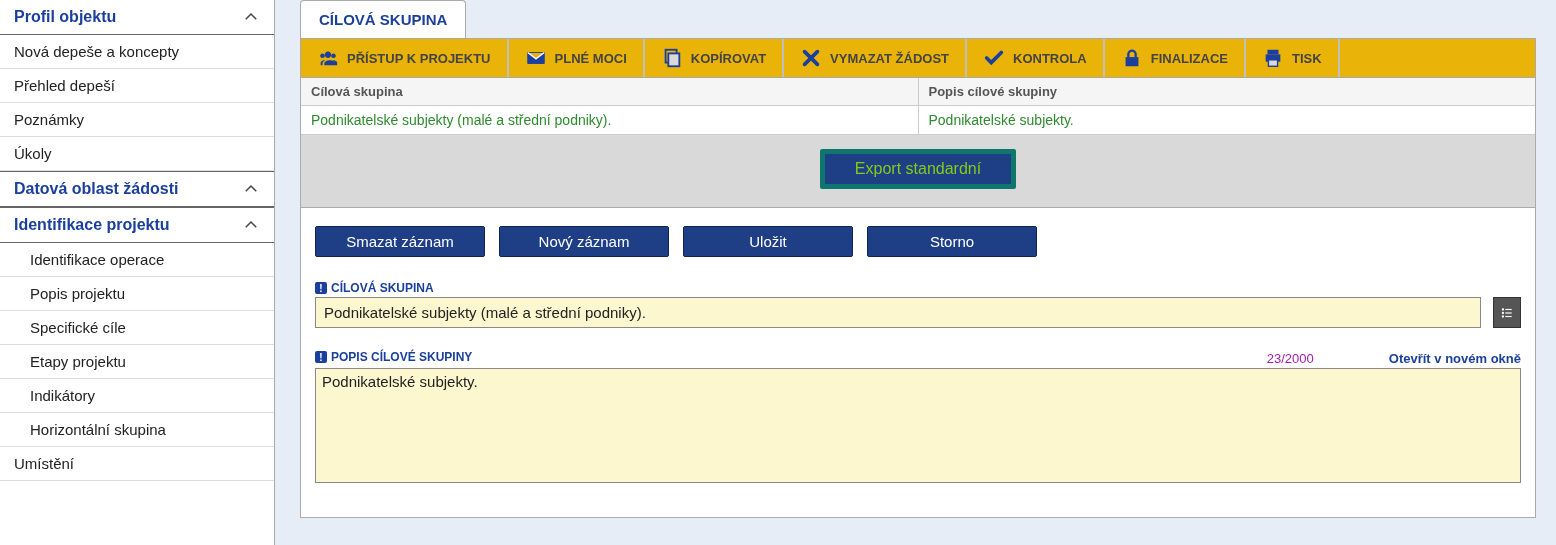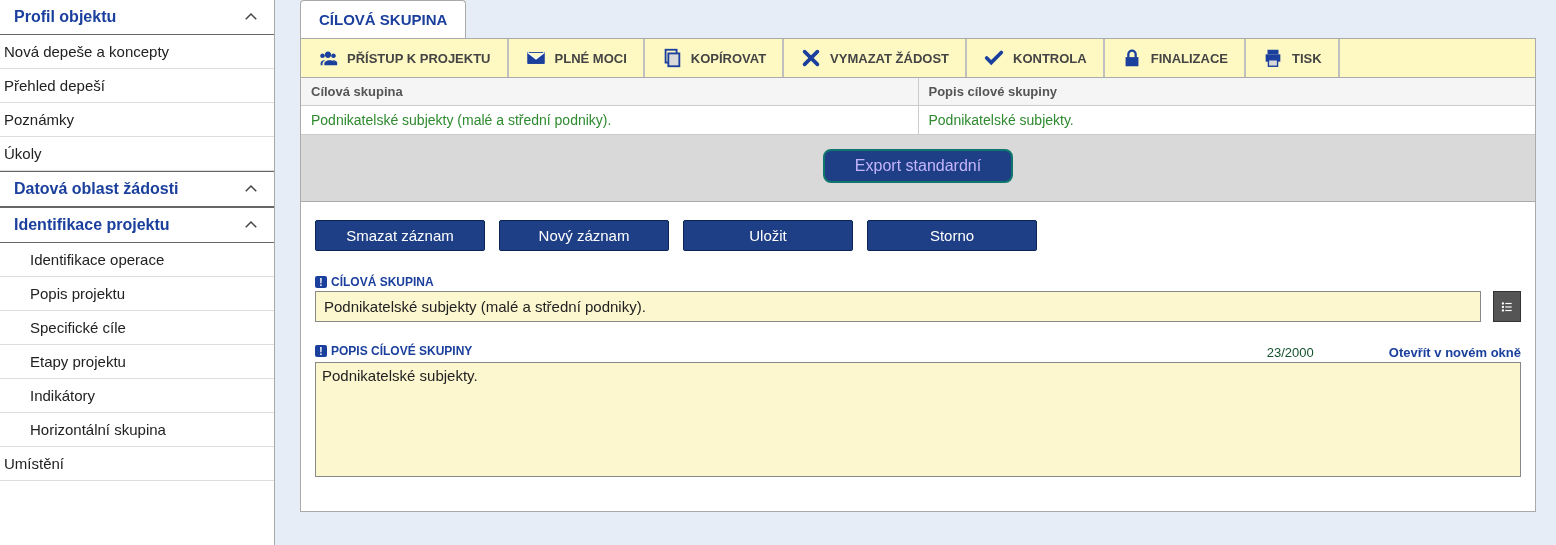--- a/index.html
+++ b/index.html
@@ -34,21 +34,21 @@
   }
   .sb-section-header.sub {
     border-top: 1px solid #666;
     gap: 44px;
   }
   .chevron-up {
     width: 18px; height: 18px;
     fill: none; stroke: #444; stroke-width: 2;
   }
   .sb-item {
-    padding: 8px 4px;
+    padding: 8px 14px;
     font-size: 15px;
     color: #222;
     border-bottom: 1px solid #ddd;
     cursor: pointer;
   }
   .sb-item.indent { padding-left: 30px; }
 
   
   .main {
     flex: 1;
@@ -67,21 +67,21 @@
     font-weight: bold;
     color: #1a3f9c;
     border: 1px solid #aaa;
     border-bottom: none;
     border-radius: 4px 4px 0 0;
   }
 
   
   .toolbar {
     display: flex;
-    background: #fef9c3;
+    background: #eab308;
     border: 1px solid #aaa;
     height: 40px;
     align-items: stretch;
   }
   .toolbar-item {
     display: flex;
     align-items: center;
     gap: 8px;
     padding: 0 16px;
     border-right: 2px solid #c0c0c0;
@@ -130,26 +130,26 @@
     border-right: 1px solid #ccc;
   }
   .table .td:last-child{border-right:none;}
 
   .export-wrap {
     text-align: center;
     padding-top: 14px;
   }
   .export-btn {
     background: #1e3f86;
-    color: #c4b5fd;
-    border: 2px solid #0f766e;
+    color: #84cc16;
+    border: 5px solid #0f766e;
     padding: 6px 30px;
     font-size: 16px;
     cursor: pointer;
-    border-radius: 8px;
+    border-radius: 2px;
   }
 
   
   .form-area {
     background: #fff;
     border: 1px solid #aaa;
     border-top: none;
     padding: 18px 14px 30px 14px;
   }
   .crud-row {
@@ -213,21 +213,21 @@
   }
 
   .desc-header {
     display: flex;
     align-items: center;
     justify-content: space-between;
     margin-bottom: 2px;
   }
   .counter {
     font-size: 13px;
-    color: #14532d;
+    color: #a21caf;
     margin-right: 40px;
   }
   .open-link {
     font-size: 13px;
     font-weight: bold;
     color: #1a3f9c;
     cursor: pointer;
     margin-left: 35px;
   }
   .textarea {

